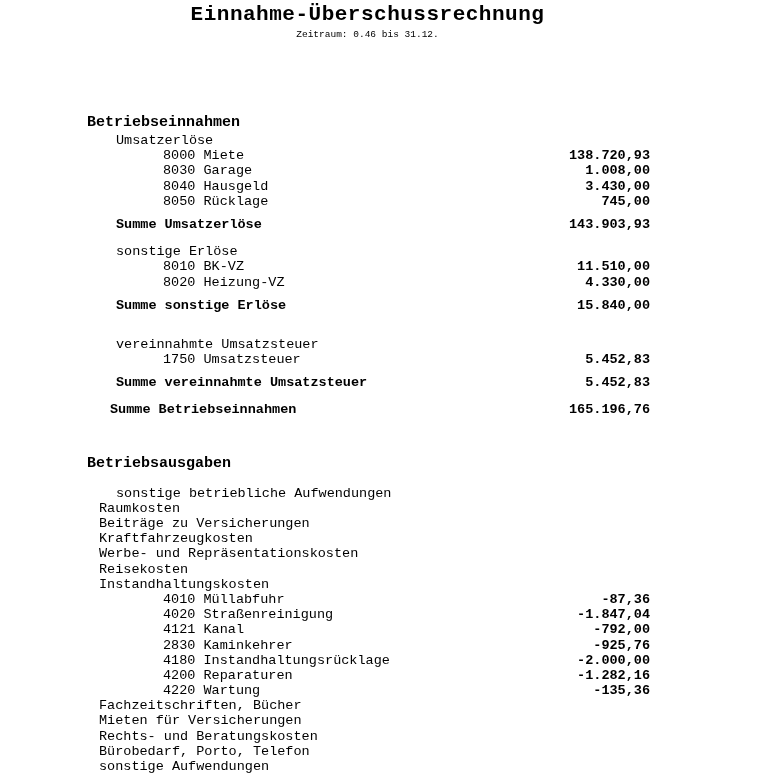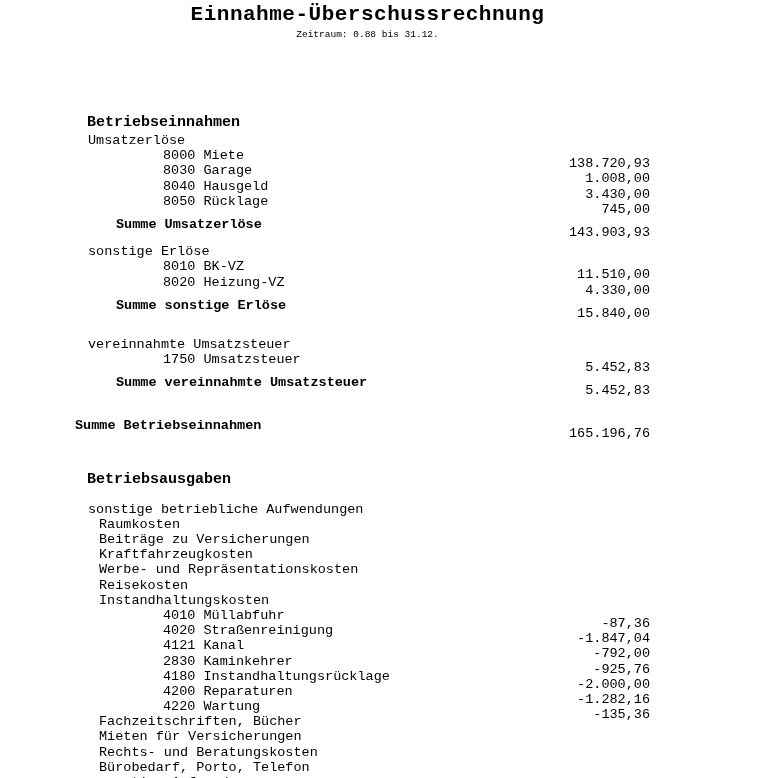--- a/index.html
+++ b/index.html
@@ -37,46 +37,46 @@
   }
   .row {
     position: relative;
     height: 15.2px;
     line-height: 15.2px;
     font-size: 13.5px;
     white-space: pre;
   }
   .row .value {
     position: absolute;
-    top: 8px;
+    top: 0;
     right: 121px;
-    font-weight: normal;
+    font-weight: bold;
   }
   .row.section {
     height: 20px;
     line-height: 20px;
     font-size: 15px;
     font-weight: bold;
     padding-left: 87px;
   }
-  .row.total   { padding-left: 75px; margin-top: 16px; }
-  .row.group   { padding-left: 88px; font-family: Liberation Mono, monospace; }
+  .row.total   { padding-left: 110px; }
+  .row.group   { padding-left: 116px; font-family: Liberation Mono, monospace; }
   .row.sum     { padding-left: 116px; margin-top: 8px; }
   .row.subgroup{ padding-left: 99px; }
   .row.account { padding-left: 163px; }
   .row.blank   { height: 12px; }
   .row.sum .label,
   .row.total .label { font-weight: bold; }
 </style>
 </head>
 <body>
 
 <div class="header">
   <div class="title">Einnahme-Überschussrechnung</div>
-  <div class="subtitle">Zeitraum: 0.88 bis 31.12.</div>
+  <div class="subtitle">Zeitraum: 0.46 bis 31.12.</div>
 </div>
 
 <div id="report">
     <div class="row section"><span class="label">Betriebseinnahmen</span></div>
     <div class="row group"><span class="label">Umsatzerlöse</span></div>
     <div class="row account"><span class="label">8000 Miete</span><span class="value">138.720,93</span></div>
     <div class="row account"><span class="label">8030 Garage</span><span class="value">1.008,00</span></div>
     <div class="row account"><span class="label">8040 Hausgeld</span><span class="value">3.430,00</span></div>
     <div class="row account"><span class="label">8050 Rücklage</span><span class="value">745,00</span></div>
     <div class="row sum"><span class="label">Summe Umsatzerlöse</span><span class="value">143.903,93</span></div>

